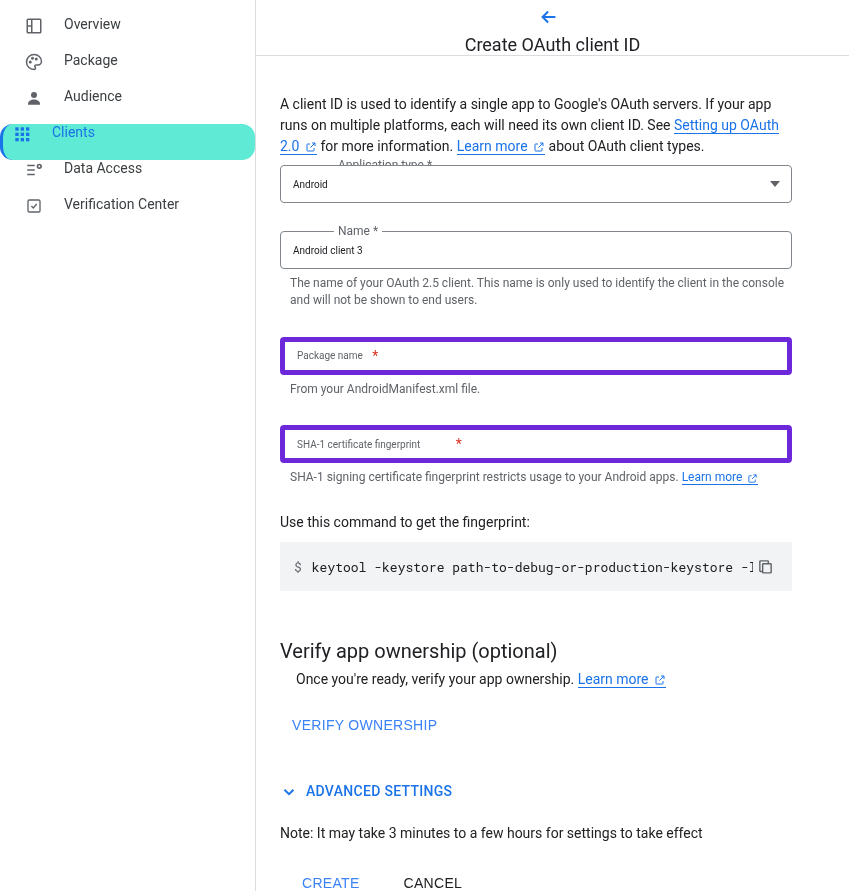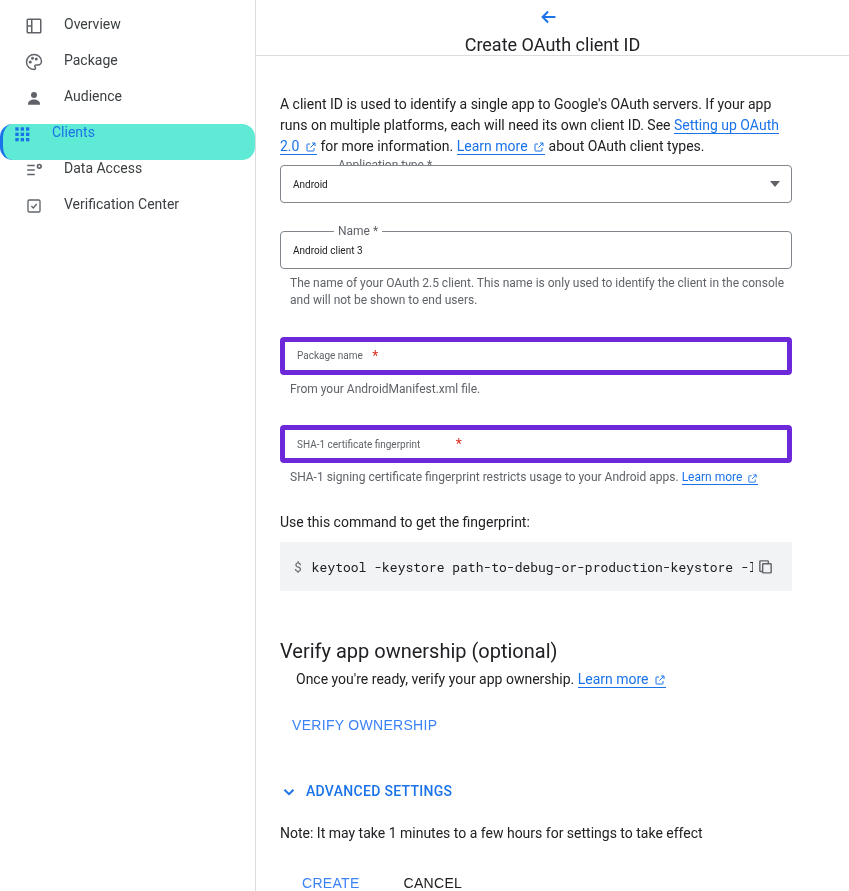--- a/index.html
+++ b/index.html
@@ -348,21 +348,21 @@
       </p>
       <button class="flat-btn">Verify Ownership</button>
 
       <div class="adv">
         <svg width="18" height="18" viewBox="0 0 24 24" fill="none" stroke="currentColor" stroke-width="2.5">
             <path d="M6 9l6 6 6-6"></path>
           </svg>
         <span>ADVANCED SETTINGS</span>
       </div>
 
-      <p class="note">Note: It may take 1 minutes to a few hours for settings to take effect</p>
+      <p class="note">Note: It may take 3 minutes to a few hours for settings to take effect</p>
 
       <div class="actions">
         <button class="flat-btn">Create</button>
         <button class="flat-btn cancel">Cancel</button>
       </div>
     </div>
   </main>
 </div>
 
 </body></html>

